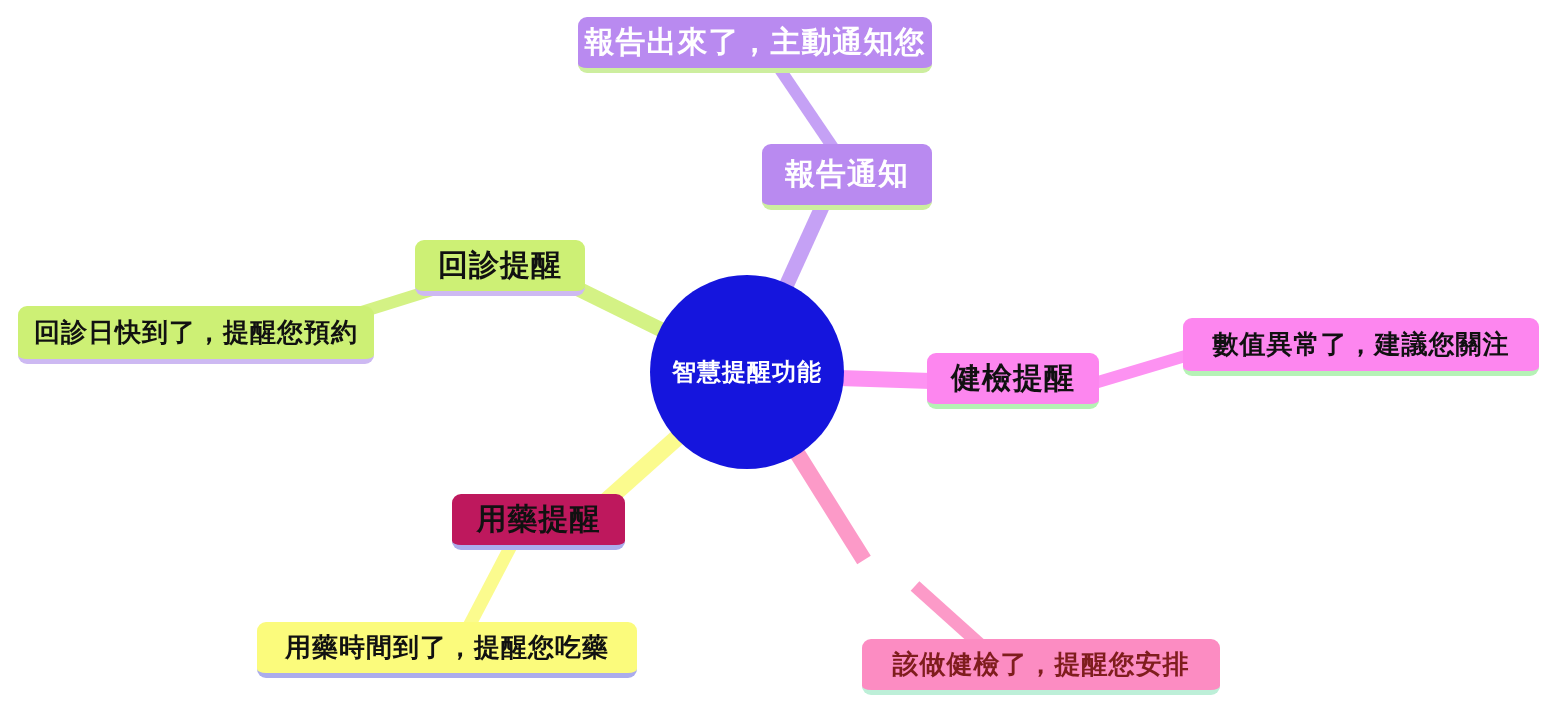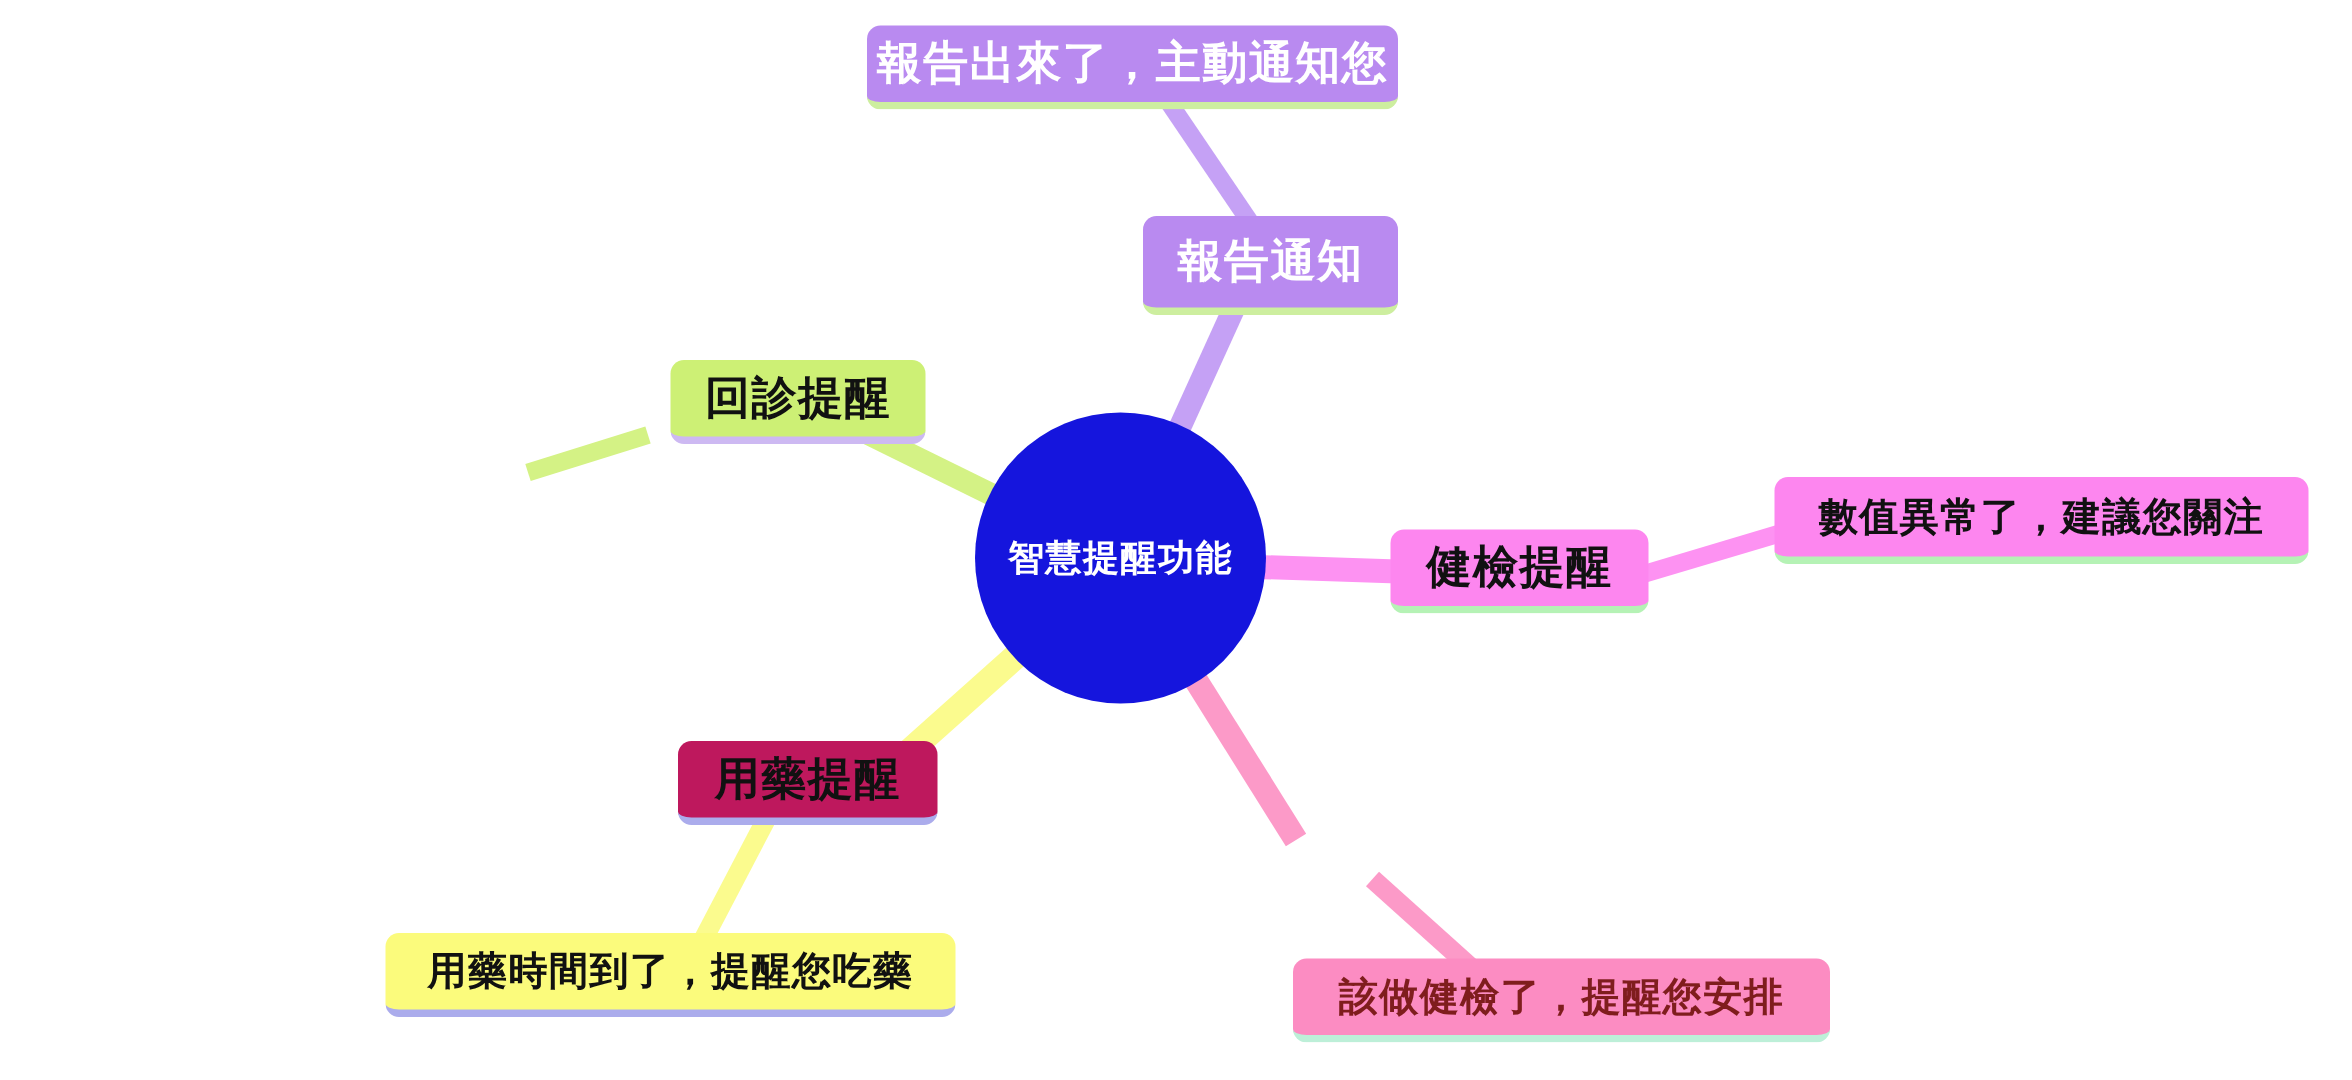--- a/index.html
+++ b/index.html
@@ -40,21 +40,21 @@
     display: flex;
     align-items: center;
     justify-content: center;
     font-weight: bold;
     font-size: 24px;
     letter-spacing: 1px;
   }
   
   .n-report-detail     { left: 578px;  top: 17px;  width: 354px; height: 56px; }
   .n-report            { left: 762px;  top: 144px; width: 170px; height: 66px; }
-  .n-revisit           { left: 415px;  top: 240px; width: 170px; height: 56px; margin-left: 32px; }
+  .n-revisit           { left: 415px;  top: 240px; width: 170px; height: 56px; }
   .n-revisit-detail    { left: 18px;   top: 306px; width: 356px; height: 58px; font-size: 26px; }
   .n-alert             { left: 927px;  top: 353px; width: 172px; height: 56px; }
   .n-alert-detail      { left: 1183px; top: 318px; width: 356px; height: 58px; font-size: 26px; }
   .n-medication        { left: 452px;  top: 494px; width: 173px; height: 56px; }
   .n-medication-detail { left: 257px;  top: 622px; width: 380px; height: 56px; font-size: 26px; }
   .n-checkup           { left: 788px;  top: 540px; width: 169px; height: 56px; }
   .n-checkup-detail    { left: 862px;  top: 639px; width: 358px; height: 56px; font-size: 26px; }
 </style>
 </head>
 <body>
@@ -75,20 +75,21 @@
     <line x1="513" y1="542" x2="468" y2="628" stroke-width="13" style="stroke: rgb(251, 251, 142);"></line>
     <line x1="915" y1="586" x2="984" y2="648" stroke-width="13" style="stroke: rgb(252, 154, 200);"></line>
   </svg>
 
   <div class="center-node" style="background-color: rgb(21, 21, 221); color: rgb(255, 255, 255);">智慧提醒功能</div>
 
   <div class="node n-report-detail" style="background-color: rgb(185, 138, 240); color: rgb(255, 255, 255); border-bottom-color: rgb(205, 238, 159);">報告出來了，主動通知您</div>
   <div class="node n-report" style="background-color: rgb(185, 138, 240); color: rgb(255, 255, 255); border-bottom-color: rgb(205, 238, 159);">報告通知</div>
 
   <div class="node n-revisit" style="background-color: rgb(205, 240, 117); color: rgb(17, 17, 17); border-bottom-color: rgb(205, 185, 242);">回診提醒</div>
+  <div class="node n-revisit-detail" style="background-color: rgb(205, 240, 117); color: rgb(17, 17, 17); border-bottom-color: rgb(205, 185, 242);">回診日快到了，提醒您預約</div>
 
   <div class="node n-alert" style="background-color: rgb(253, 134, 239); color: rgb(17, 17, 17); border-bottom-color: rgb(181, 242, 181);">健檢提醒</div>
   <div class="node n-alert-detail" style="background-color: rgb(253, 134, 239); color: rgb(17, 17, 17); border-bottom-color: rgb(181, 242, 181);">數值異常了，建議您關注</div>
 
   <div class="node n-medication" style="background-color: #be185d; color: rgb(17, 17, 17); border-bottom-color: rgb(171, 172, 236);">用藥提醒</div>
   <div class="node n-medication-detail" style="background-color: rgb(251, 251, 124); color: rgb(17, 17, 17); border-bottom-color: rgb(171, 172, 236);">用藥時間到了，提醒您吃藥</div>
 
   <div class="node n-checkup-detail" style="background-color: rgb(252, 140, 194); color: #7f1d1d; border-bottom-color: rgb(189, 239, 216);">該做健檢了，提醒您安排</div>
 
 </div>

